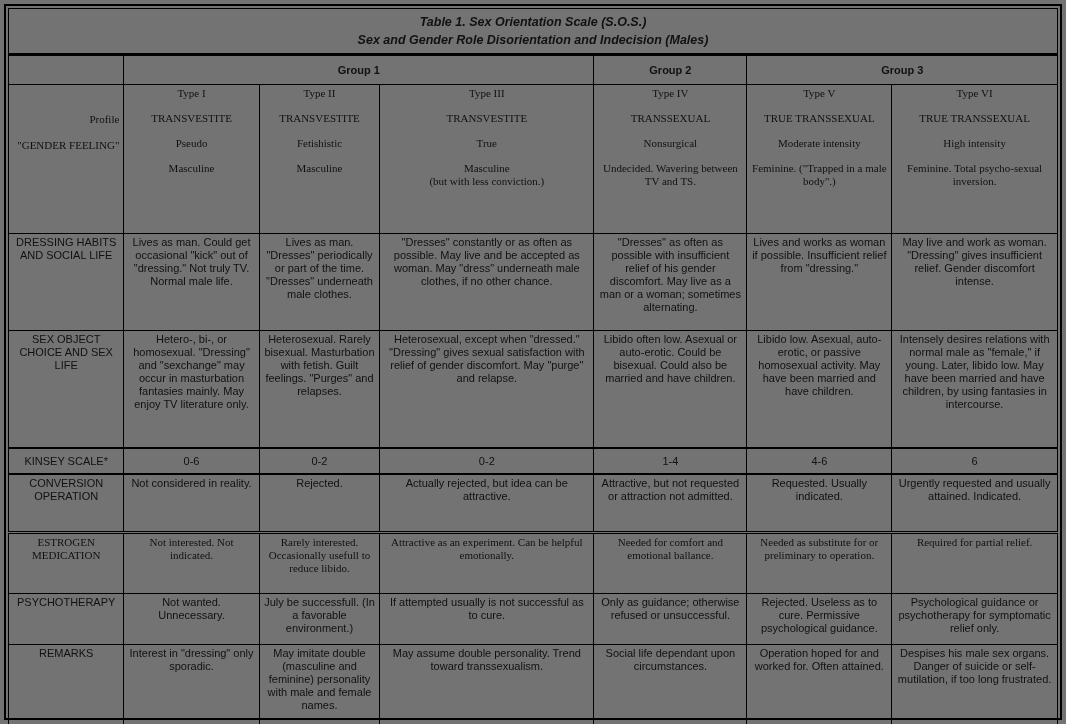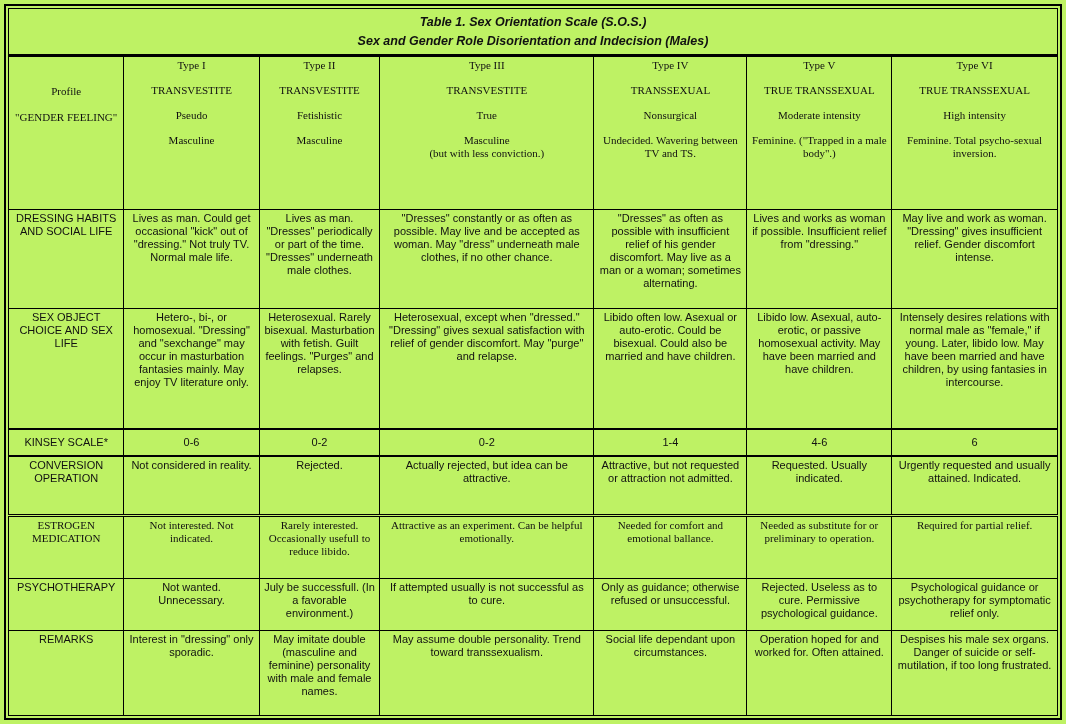--- a/index.html
+++ b/index.html
@@ -1,18 +1,18 @@
 <!DOCTYPE html>
 <html><head>
 <meta charset="utf-8">
 <style>
   html,body { margin:0; padding:0; background:#e8e8e8; }
   .sheet {
     width:1066px; height:724px; box-sizing:border-box;
-    background:#bef264; padding:4px;
+    background:#737373; padding:4px;
     font-family:"Liberation Sans","DejaVu Sans",sans-serif;
     color:#111;
   }
   .frame {
     border:2px solid #000; padding:2px;
     height:100%; box-sizing:border-box;
   }
   table.sos {
     width:100%; height:100%;
     border-collapse:collapse; table-layout:fixed;
@@ -44,21 +44,21 @@
   tr.r-kinsey td { border-top:2px solid #000; border-bottom:2px solid #000; height:20px; vertical-align:middle; }
   tr.r-conversion td { height:52px; }
   tr.r-estrogen td { border-top:3px double #000; height:55px;font-family:Liberation Serif, serif; }
   tr.r-psycho td { height:46px; }
   tr.r-remarks td { height:78px; }
 
   .title-block { font-weight:bold; font-style:italic; font-size:12.5px; line-height:1.45; }
   .p-item { margin-bottom:12px; }
   .p-item:last-child { margin-bottom:0; }
   .label-cell { }
-  tr.r-profile td.label-cell { padding-top:28px; }
+  tr.r-profile td.label-cell { padding-top:28px;text-align:right; }
   .label-line { margin-bottom:13px; }
 </style>
 </head>
 <body>
 
 <div class="sheet">
   <div class="frame">
     <table class="sos">
       <colgroup>
         <col class="c-label">
@@ -73,20 +73,26 @@
       <tbody>
           <tr class="r-title">
         <td colspan="7">
           <div class="title-block">
             <div>Table 1. Sex Orientation Scale (S.O.S.)</div>
             <div>Sex and Gender Role Disorientation and Indecision (Males)</div>
           </div>
         </td>
       </tr>
 
+      <tr class="r-groups">
+        <td class="label-cell"></td>
+        <td colspan="3">Group 1</td>
+        <td>Group 2</td>
+        <td colspan="2">Group 3</td>
+      </tr>
 
       <tr class="r-profile">
         <td class="label-cell">
           <div class="label-line">Profile</div>
           <div>"GENDER FEELING"</div>
         </td>
         <td>
           <div class="p-item">Type I</div>
           <div class="p-item">TRANSVESTITE</div>
           <div class="p-item">Pseudo</div>

